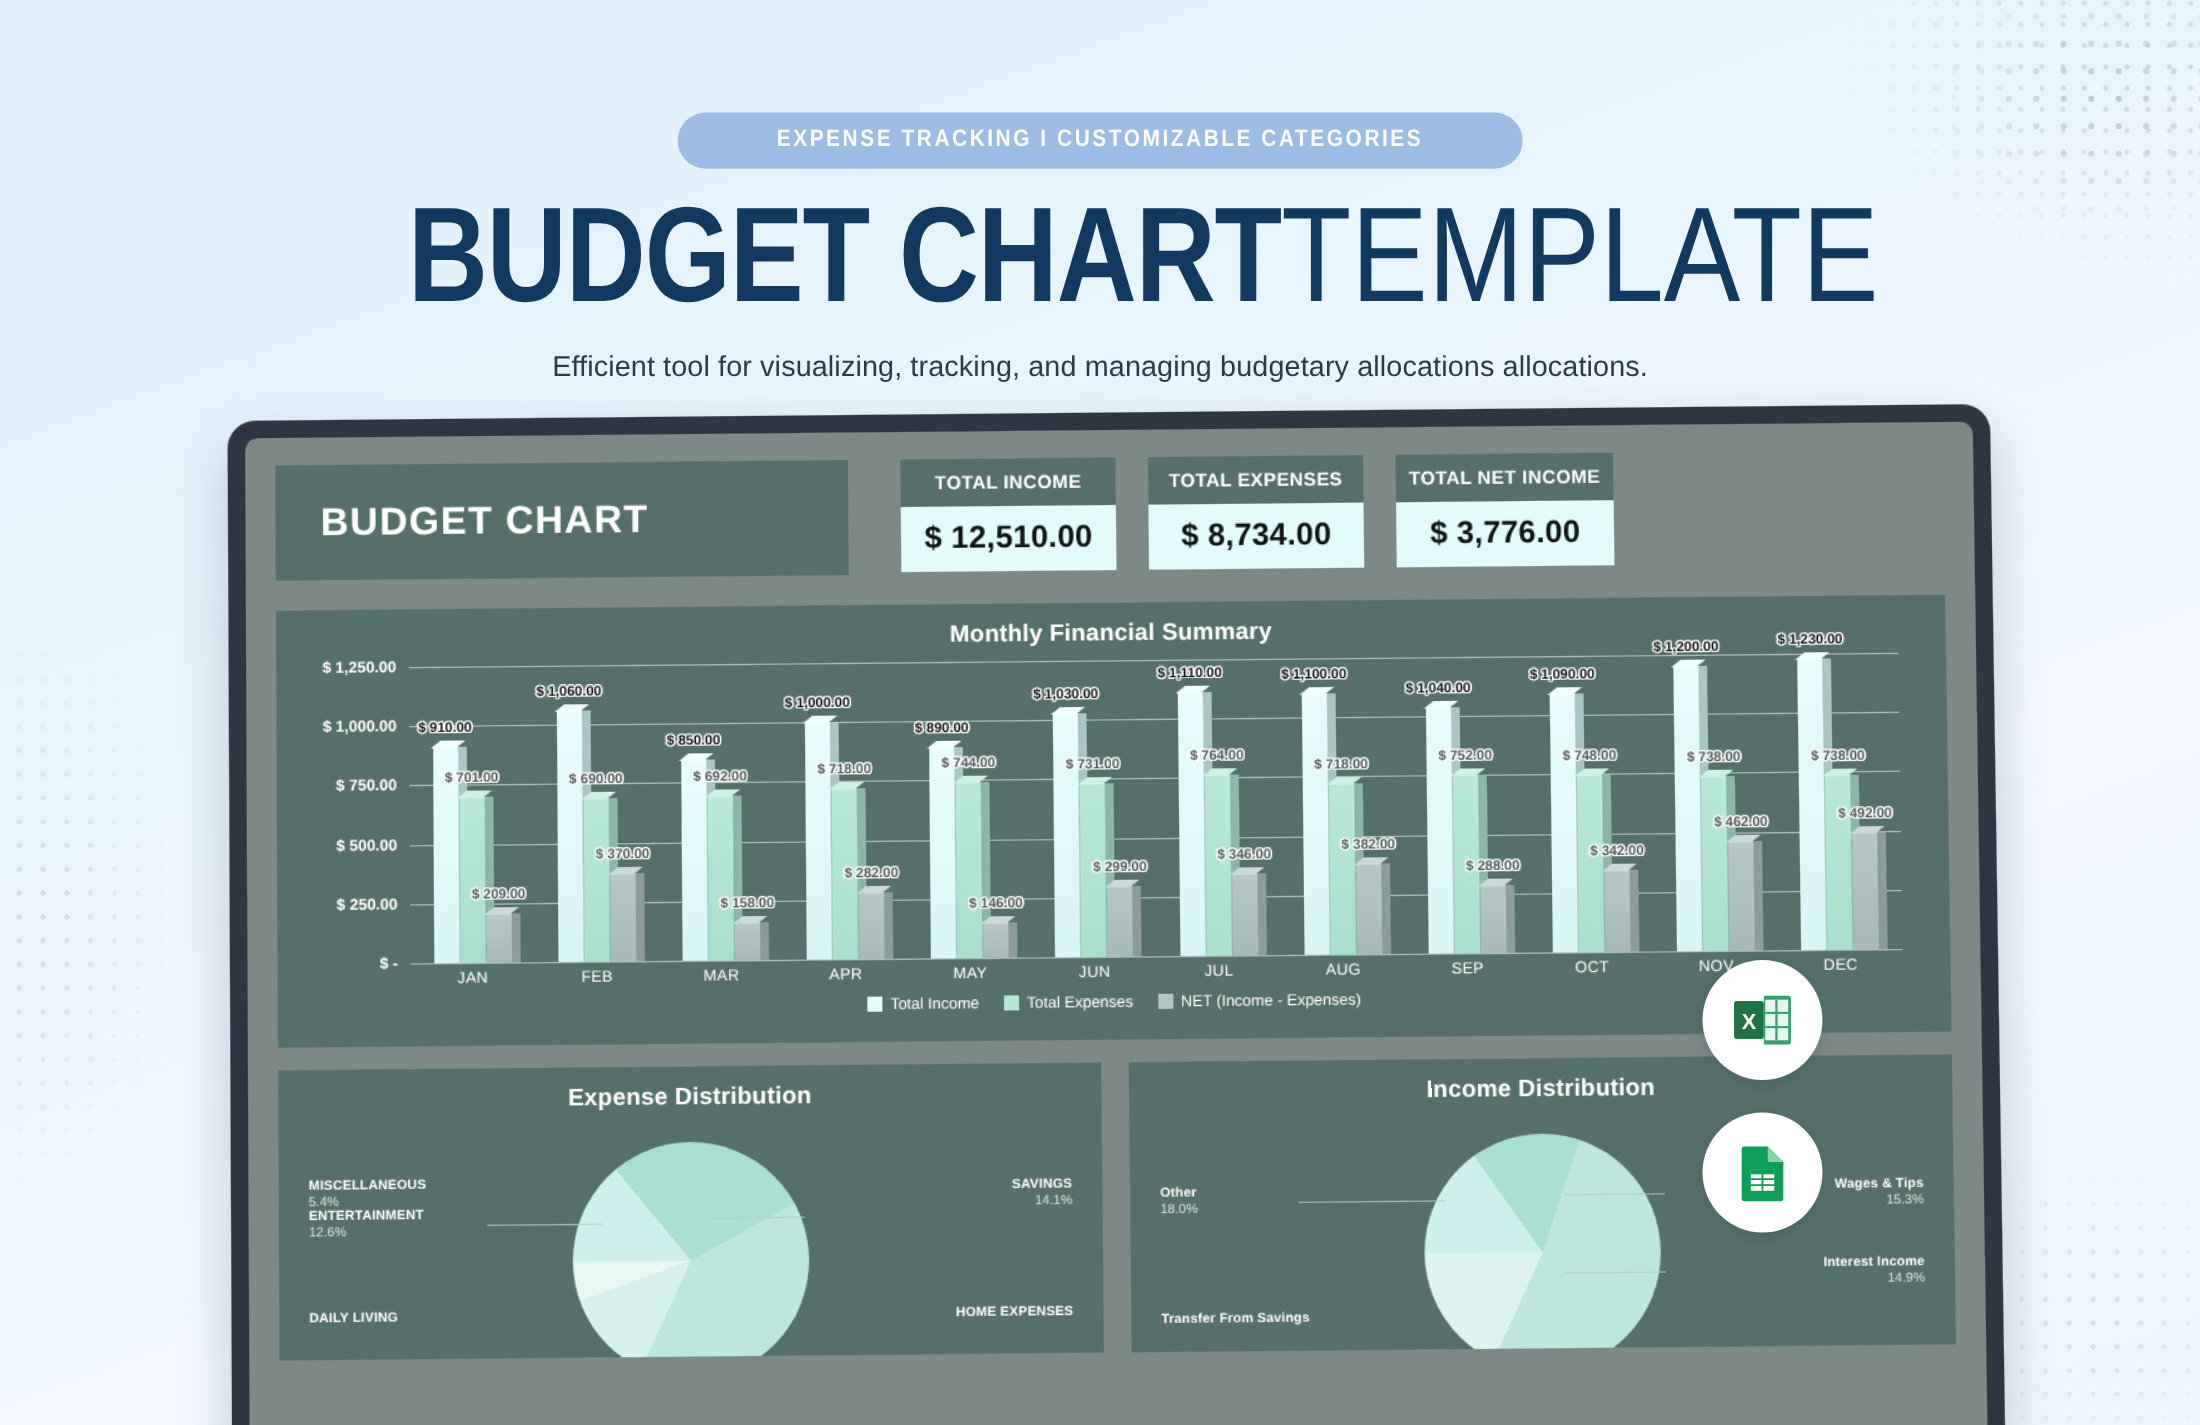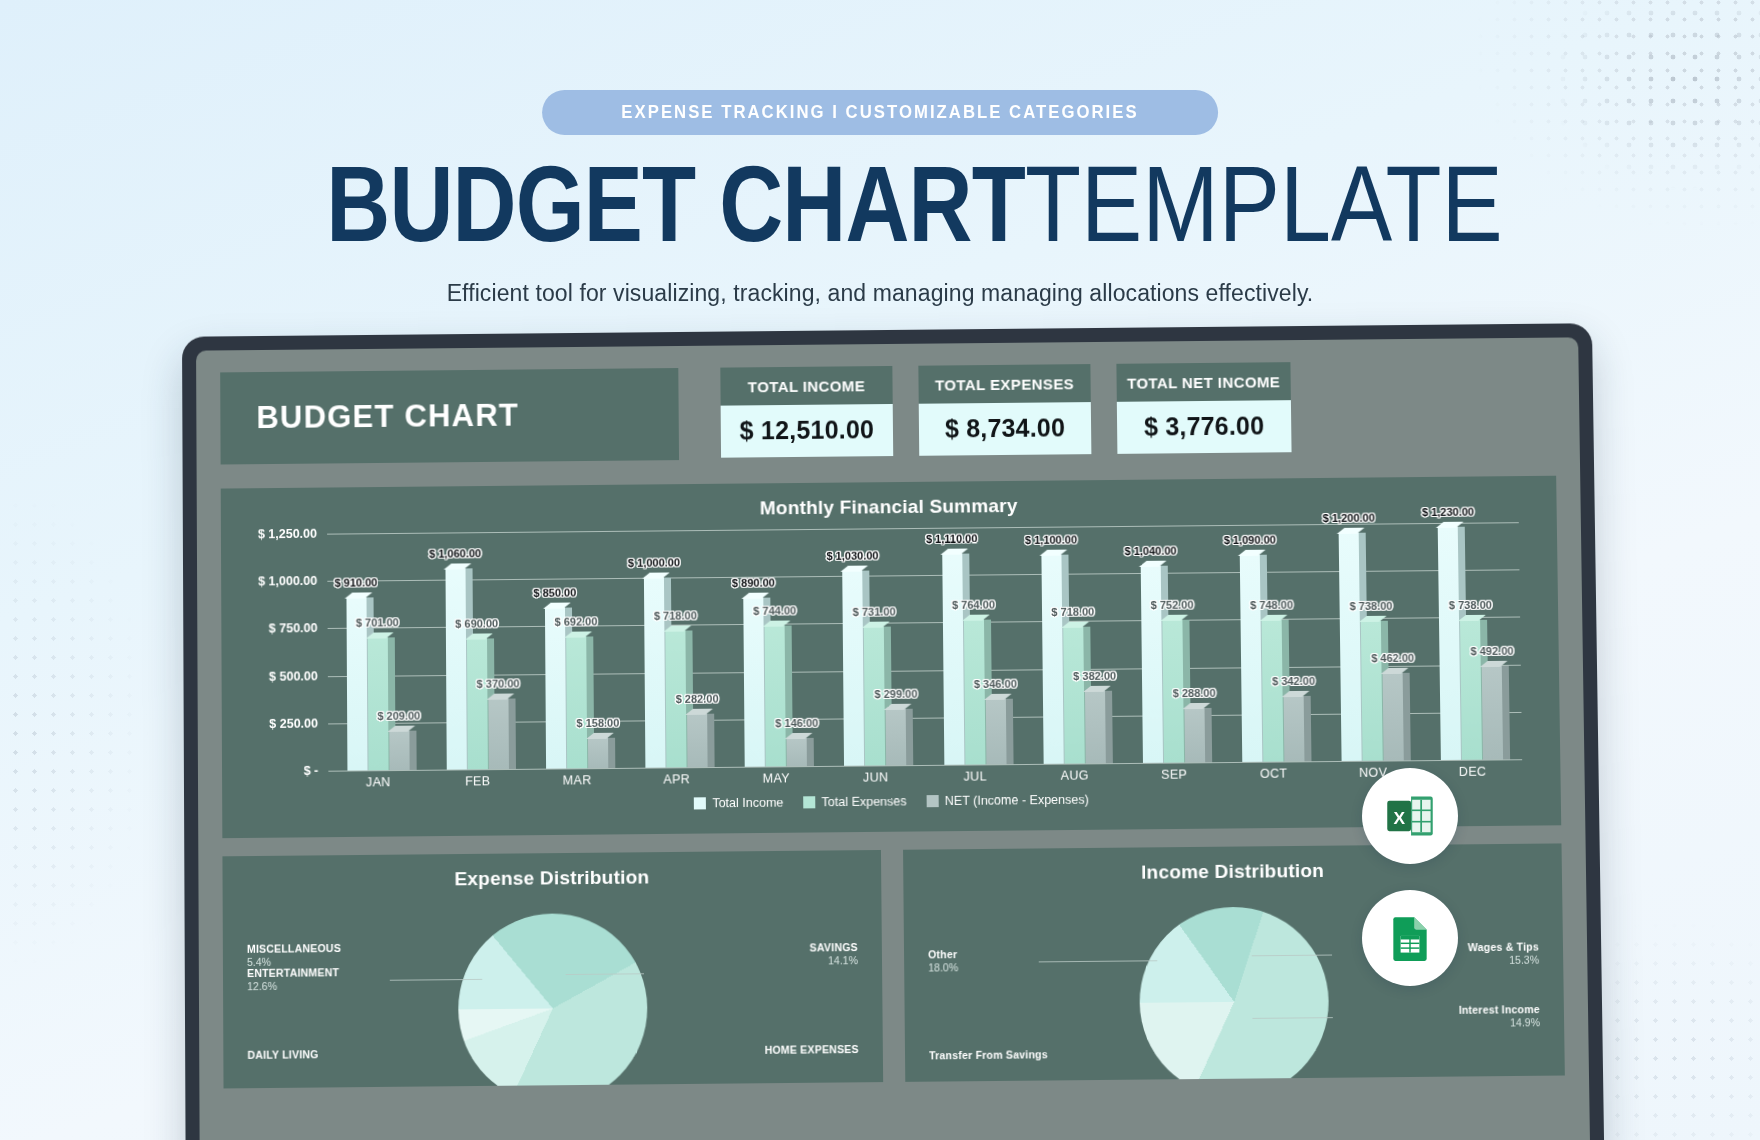--- a/index.html
+++ b/index.html
@@ -202,21 +202,21 @@
 <div class="dots dots-br"></div>
 
 <div class="badge">
   <span>EXPENSE TRACKING  I  CUSTOMIZABLE CATEGORIES</span>
 </div>
 
 <div class="title">
   <span class="t-bold">BUDGET CHART</span><span class="t-light"> TEMPLATE</span>
 </div>
 
-<div class="subtitle">Efficient tool for visualizing, tracking, and managing managing allocations effectively.</div>
+<div class="subtitle">Efficient tool for visualizing, tracking, and managing budgetary allocations allocations.</div>
 
 <div class="laptop">
  <div class="laptop-inner">
 
   <div class="top-row">
     <div class="brand-card">
       <span class="brand-text">BUDGET CHART</span>
     </div>
     <div class="kpis">
       <div class="kpi">

